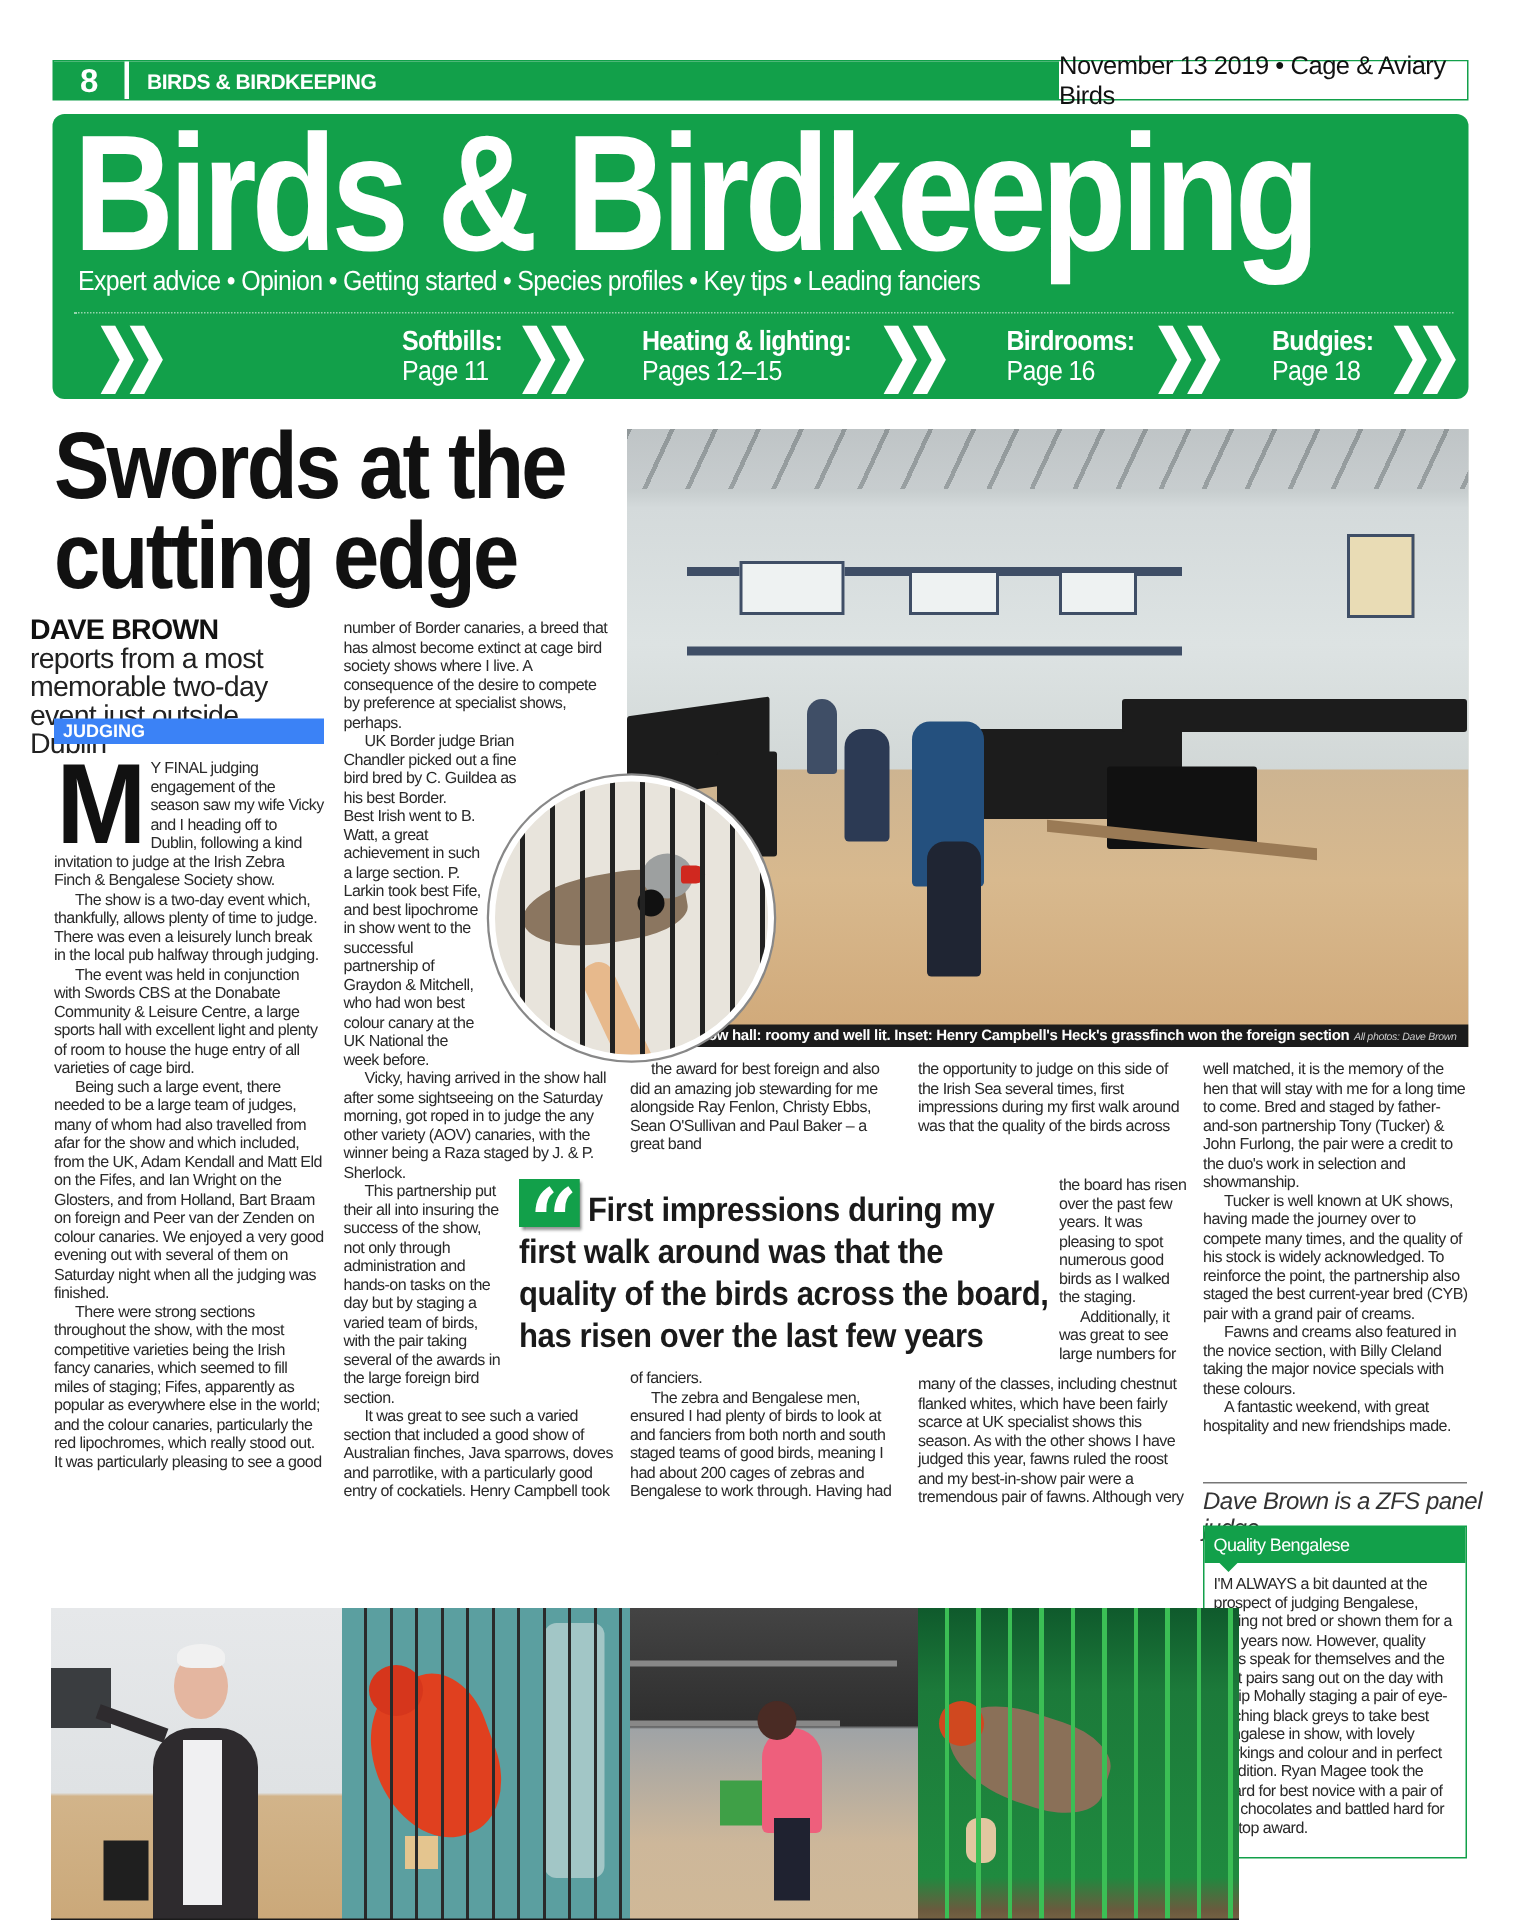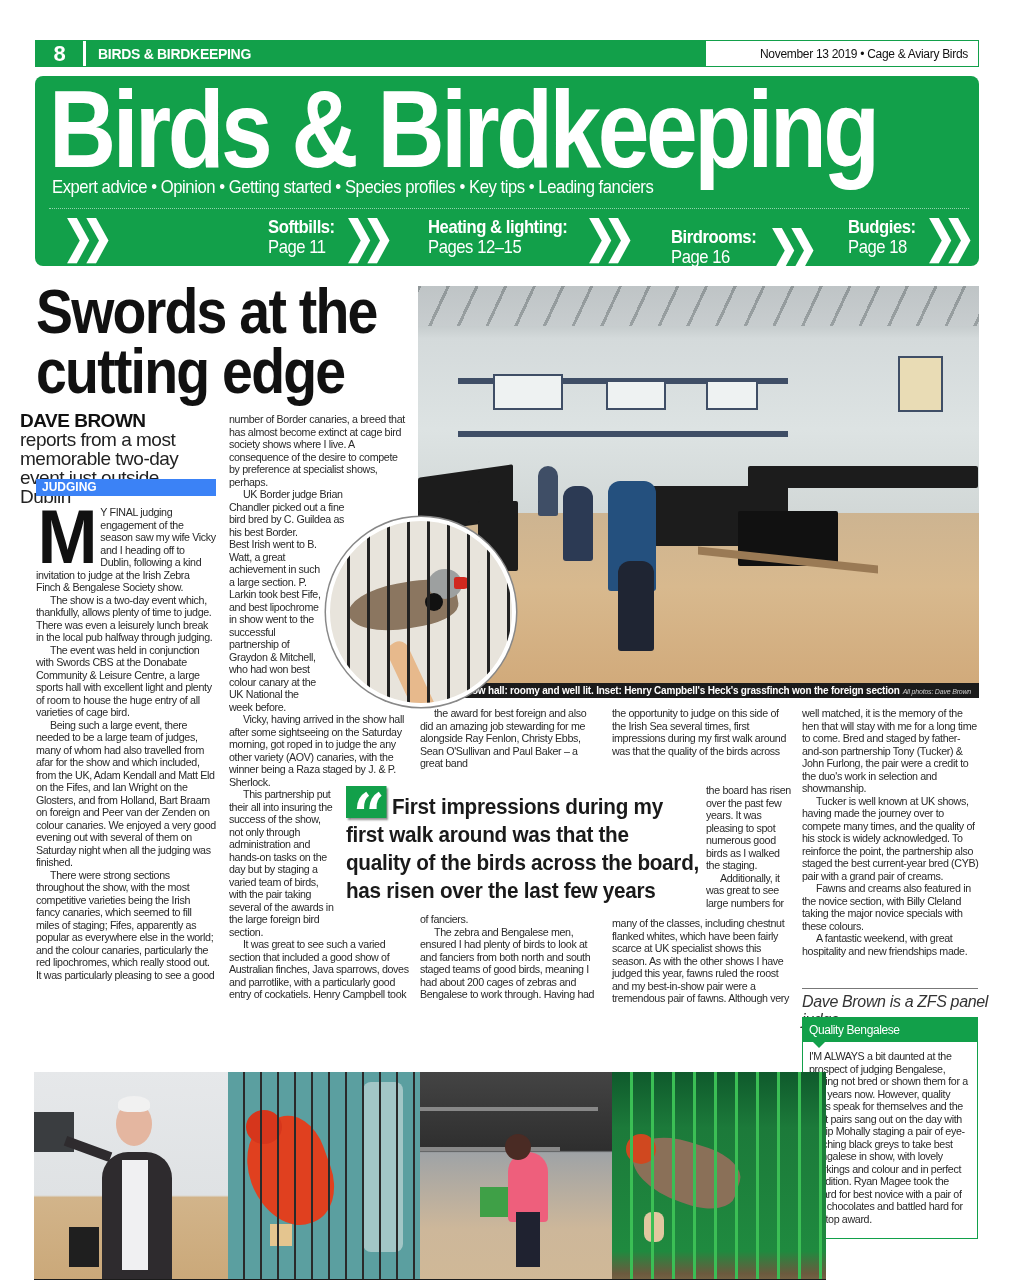--- a/index.html
+++ b/index.html
@@ -5,21 +5,21 @@
   * { box-sizing: border-box; margin: 0; padding: 0; }
   html, body { width: 1014px; height: 1280px; background: #ffffff; overflow: hidden; }
   body { position: relative; font-family: "Liberation Sans", sans-serif; color: #1a1a1a; }
 
   .abs { position: absolute; }
 
   
   .strip { left: 35px; top: 40px; width: 944px; height: 27px; border: 1.5px solid #12a04a; display: flex; }
   .strip .num { width: 50px; background: #12a04a; color: #fff; font-weight: 700; font-size: 22px; display: flex; align-items: center; justify-content: center; border-right: 3px solid #fff; }
   .strip .sect { flex: 0 0 620px; background: #12a04a; color: #fff; font-weight: 700; font-size: 14px; display: flex; align-items: center; padding-left: 12px; letter-spacing: -0.3px; transform-origin: left; }
-  .strip .date { flex: 1; background: #fff; color: #111; font-size: 12px; display: flex; align-items: center; justify-content: flex-end; padding-right: 10px; letter-spacing: -0.3px; }
+  .strip .date { flex: 1; background: #fff; color: #111; font-size: 17px; display: flex; align-items: center; justify-content: flex-end; padding-right: 10px; letter-spacing: -0.3px; }
 
   
   .mast { left: 35px; top: 76px; width: 944px; height: 190px; background: #12a04a; border-radius: 8px; }
   .mast .title { position: absolute; left: 14px; top: -2px; color: #fff; font-weight: 700; font-size: 108px; letter-spacing: -4px; line-height: 1; transform: scaleX(0.86) scaleY(1.02); transform-origin: left top; white-space: nowrap; }
   .mast .tag { position: absolute; left: 17px; top: 100px; color: #fff; font-size: 18.5px; letter-spacing: -0.5px; white-space: nowrap; transform: scaleX(0.9); transform-origin: left; }
   .mast .dots { position: absolute; left: 14px; right: 10px; top: 132px; border-top: 1.5px dotted rgba(255,255,255,0.55); }
   .nav { position: absolute; top: 139px; display: flex; align-items: center; color: #fff; }
   .nav .lbl { display: flex; flex-direction: column; line-height: 1.08; }
   .nav .h { font-weight: 700; font-size: 18.5px; letter-spacing: -0.5px; transform: scaleX(0.9); transform-origin: left; white-space: nowrap; }
   .nav .p { font-size: 18.5px; letter-spacing: -0.5px; transform: scaleX(0.9); transform-origin: left; white-space: nowrap; }
@@ -117,21 +117,21 @@
       </div>
     <span class="chev" style="margin-left:-2px;">❯❯</span>
   </div>
   <div class="nav" style="left:393px;">
     <div class="lbl">
         <span class="h">Heating &amp; lighting:</span>
         <span class="p">Pages 12–15</span>
       </div>
     <span class="chev" style="margin-left:-2px;">❯❯</span>
   </div>
-  <div class="nav" style="left:636px;margin-top:10px;">
+  <div class="nav" style="left:636px;">
     <div class="lbl">
         <span class="h">Birdrooms:</span>
         <span class="p">Page 16</span>
       </div>
     <span class="chev" style="margin-left:-2px;">❯❯</span>
   </div>
   <div class="nav" style="left:813px;">
     <div class="lbl">
         <span class="h">Budgies:</span>
         <span class="p">Page 18</span>

